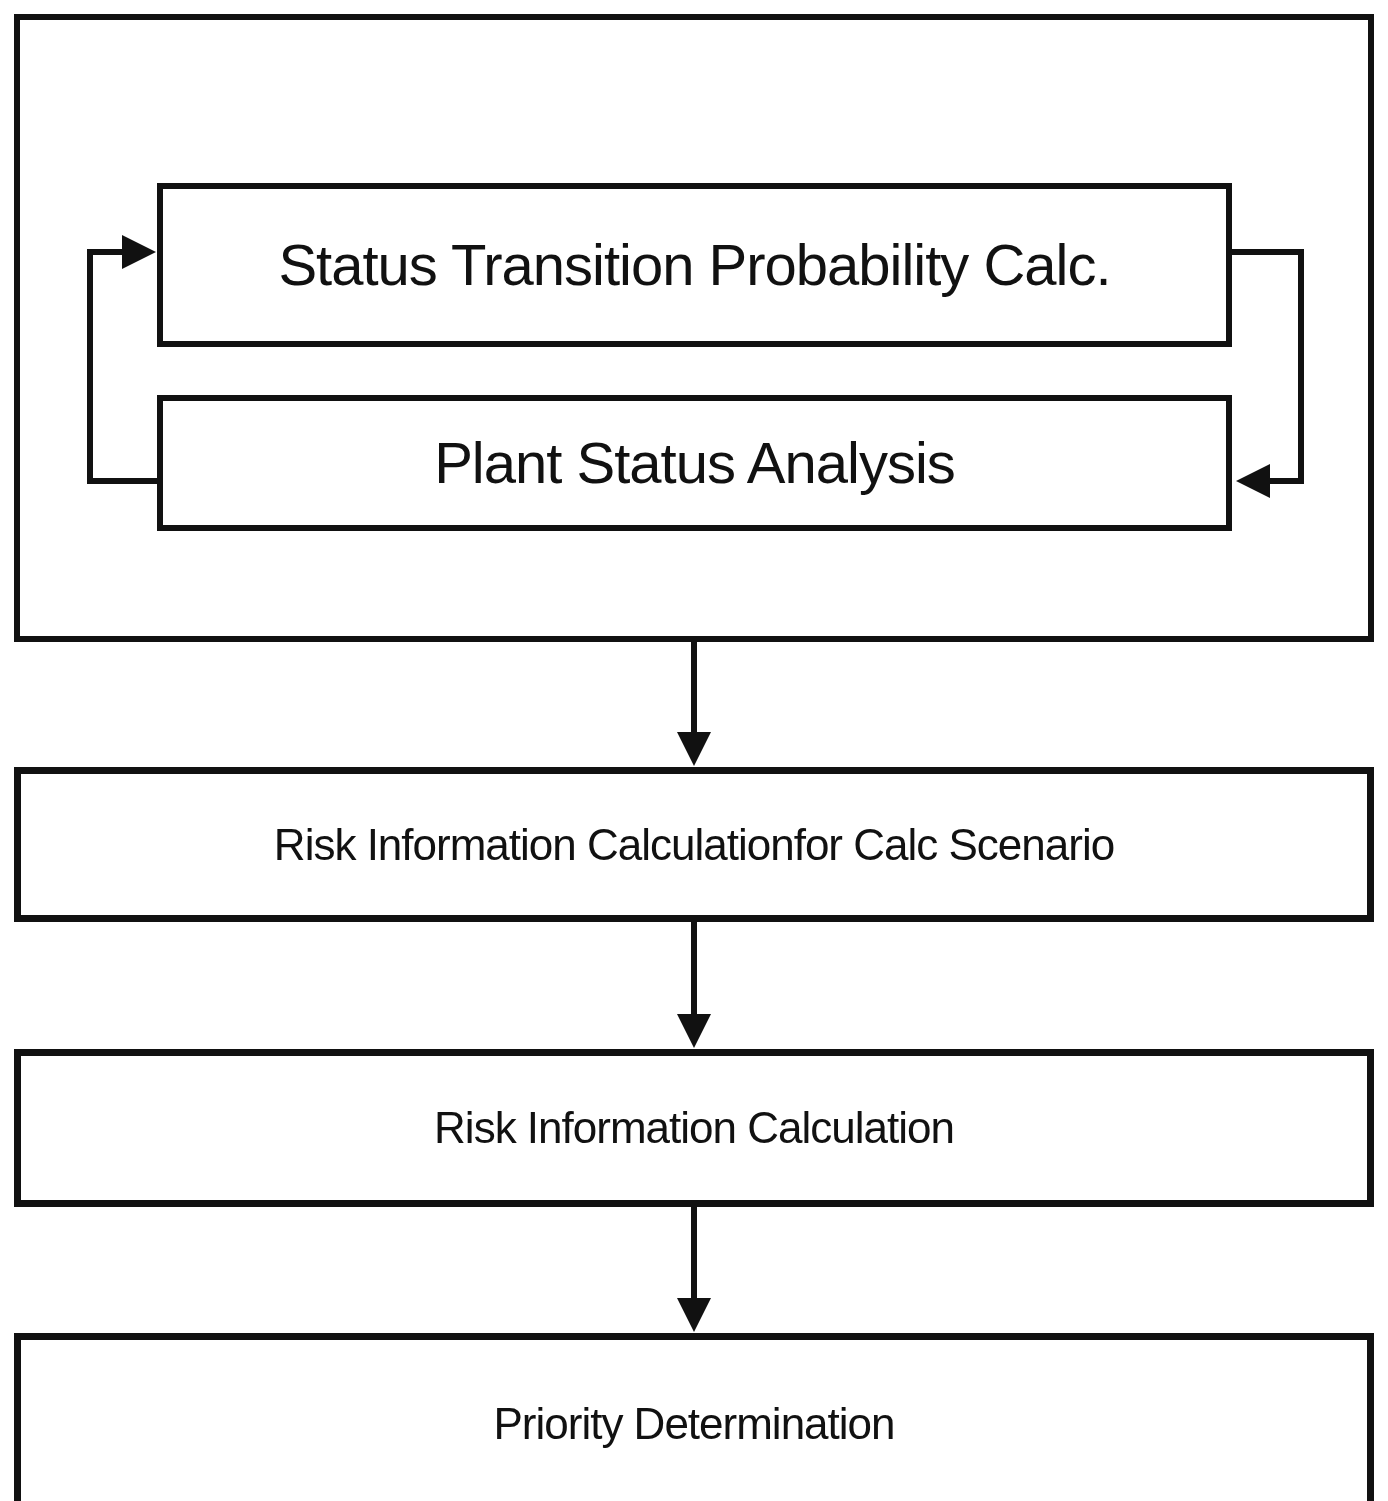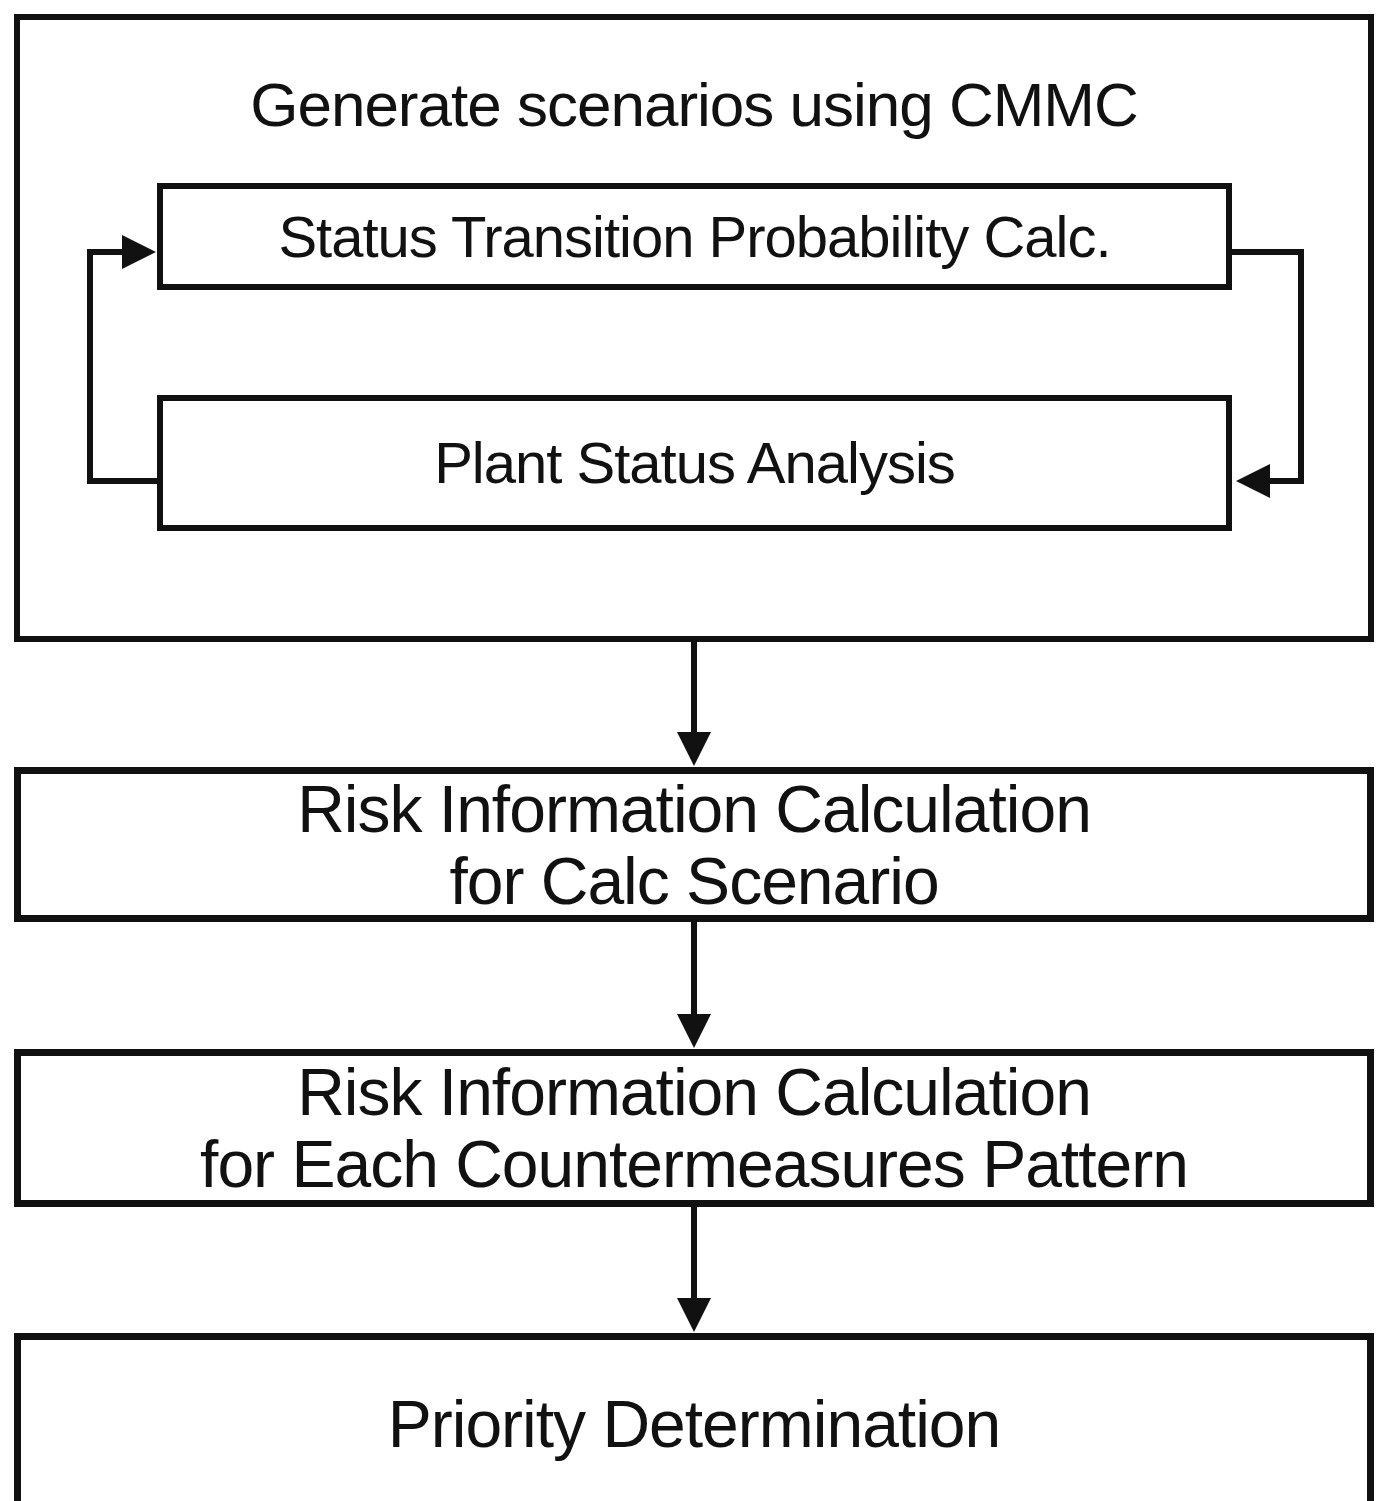--- a/index.html
+++ b/index.html
@@ -62,35 +62,35 @@
     box-sizing: border-box;
     background: #ffffff;
     display: flex;
     align-items: center;
     justify-content: center;
     font-size: 58px;
     line-height: 60px;
     white-space: nowrap;
     letter-spacing: -1px;
   }
-  .loop-node.first  { top: 183px; height: 107px; }
+  .loop-node.first  { top: 183px; height: 164px; }
   .loop-node.second { top: 395px; height: 136px; }
   .flow-node {
     position: absolute;
     left: 14px;
     width: 1360px;
     border: 7px solid #111111;
     box-sizing: border-box;
     background: #ffffff;
     display: flex;
-    flex-direction: column;
+    flex-direction: row;
     align-items: center;
     justify-content: center;
     text-align: center;
-    font-size: 66px;
+    font-size: 44px;
     line-height: 72px;
     letter-spacing: -1px;
   }
   .flow-node .node-line { display: block; white-space: nowrap; }
   .flow-node.third  { top: 767px;  height: 155px; }
   .flow-node.fourth { top: 1049px; height: 158px; }
   .flow-node.fifth  { top: 1333px; height: 182px; }
 </style>
 </head>
 <body>
@@ -109,34 +109,32 @@
     <polygon class="arrowhead" points="694,766 677,732 711,732" fill="#111111"></polygon>
 
     <path class="connector" d="M 694 920 V 1018" stroke="#111111"></path>
     <polygon class="arrowhead" points="694,1048 677,1014 711,1014" fill="#111111"></polygon>
 
     <path class="connector" d="M 694 1205 V 1302" stroke="#111111"></path>
     <polygon class="arrowhead" points="694,1332 677,1298 711,1298" fill="#111111"></polygon>
   </svg>
 
   <div class="group-box"></div>
-  <div class="group-title">Generate scenarios using CMMC</div>
 
   <div class="loop-node first">
     <span>Status Transition Probability Calc.</span>
   </div>
   <div class="loop-node second">
     <span>Plant Status Analysis</span>
   </div>
 
   <div class="flow-node third">
     <span class="node-line">Risk Information Calculation</span>
     <span class="node-line">for Calc Scenario</span>
   </div>
   <div class="flow-node fourth">
     <span class="node-line">Risk Information Calculation</span>
-    <span class="node-line">for Each Countermeasures Pattern</span>
   </div>
   <div class="flow-node fifth">
     <span class="node-line">Priority Determination</span>
   </div>
 
 </div>
 
 </body></html>

